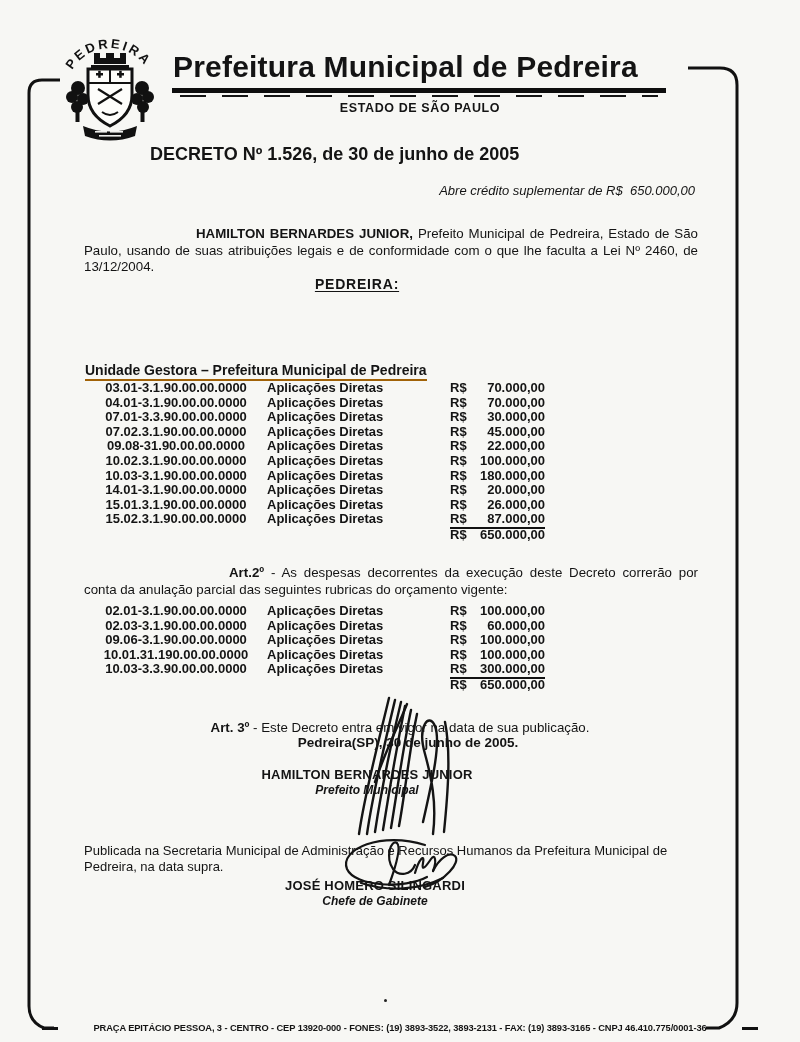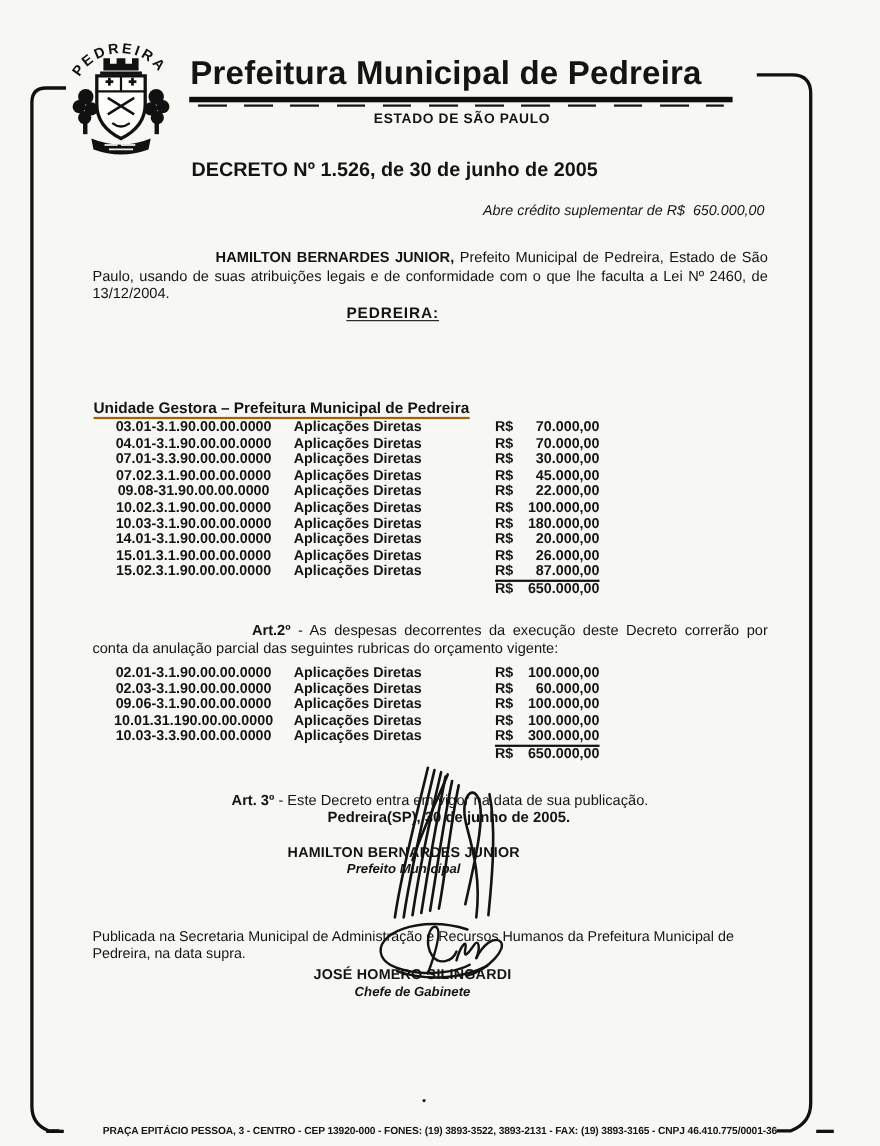--- a/index.html
+++ b/index.html
@@ -19,21 +19,21 @@
     font-size:30px;font-weight:bold;letter-spacing:0.2px;white-space:nowrap;
   }
   .title-bar{left:172px;top:88px;width:494px;height:5px;background:#0e0e0e;}
   .title-dashes{
     left:180px;top:95px;width:478px;height:2px;
     background:repeating-linear-gradient(90deg,#151515 0 26px,transparent 26px 42px);
   }
   .state-sub{left:310px;top:101px;width:220px;text-align:center;
     font-size:12.5px;font-weight:bold;letter-spacing:0.6px;}
 
-  .decree-title{left:150px;top:144px;font-size:18px;font-weight:bold;white-space:nowrap;margin-left:24px;}
+  .decree-title{left:150px;top:144px;font-size:18px;font-weight:bold;white-space:nowrap;}
   .epigraph{right:105px;top:183px;font-size:13px;font-style:italic;white-space:pre;}
 
   .bodytext{font-size:13.3px;line-height:16.4px;text-align:justify;}
   .preamble{left:84px;top:213px;width:614px;text-indent:112px;}
   .decreta{left:0;top:276px;width:714px;text-align:center;
     font-size:14px;font-weight:bold;letter-spacing:0.8px;}
   .decreta span{text-decoration:underline;text-underline-offset:2px;}
   .art1{left:84px;top:302px;width:614px;text-indent:145px;}
   .art2{left:84px;top:552px;width:614px;text-indent:145px;}
   .art3{left:0;top:707px;width:800px;text-align:center;text-indent:0;}

